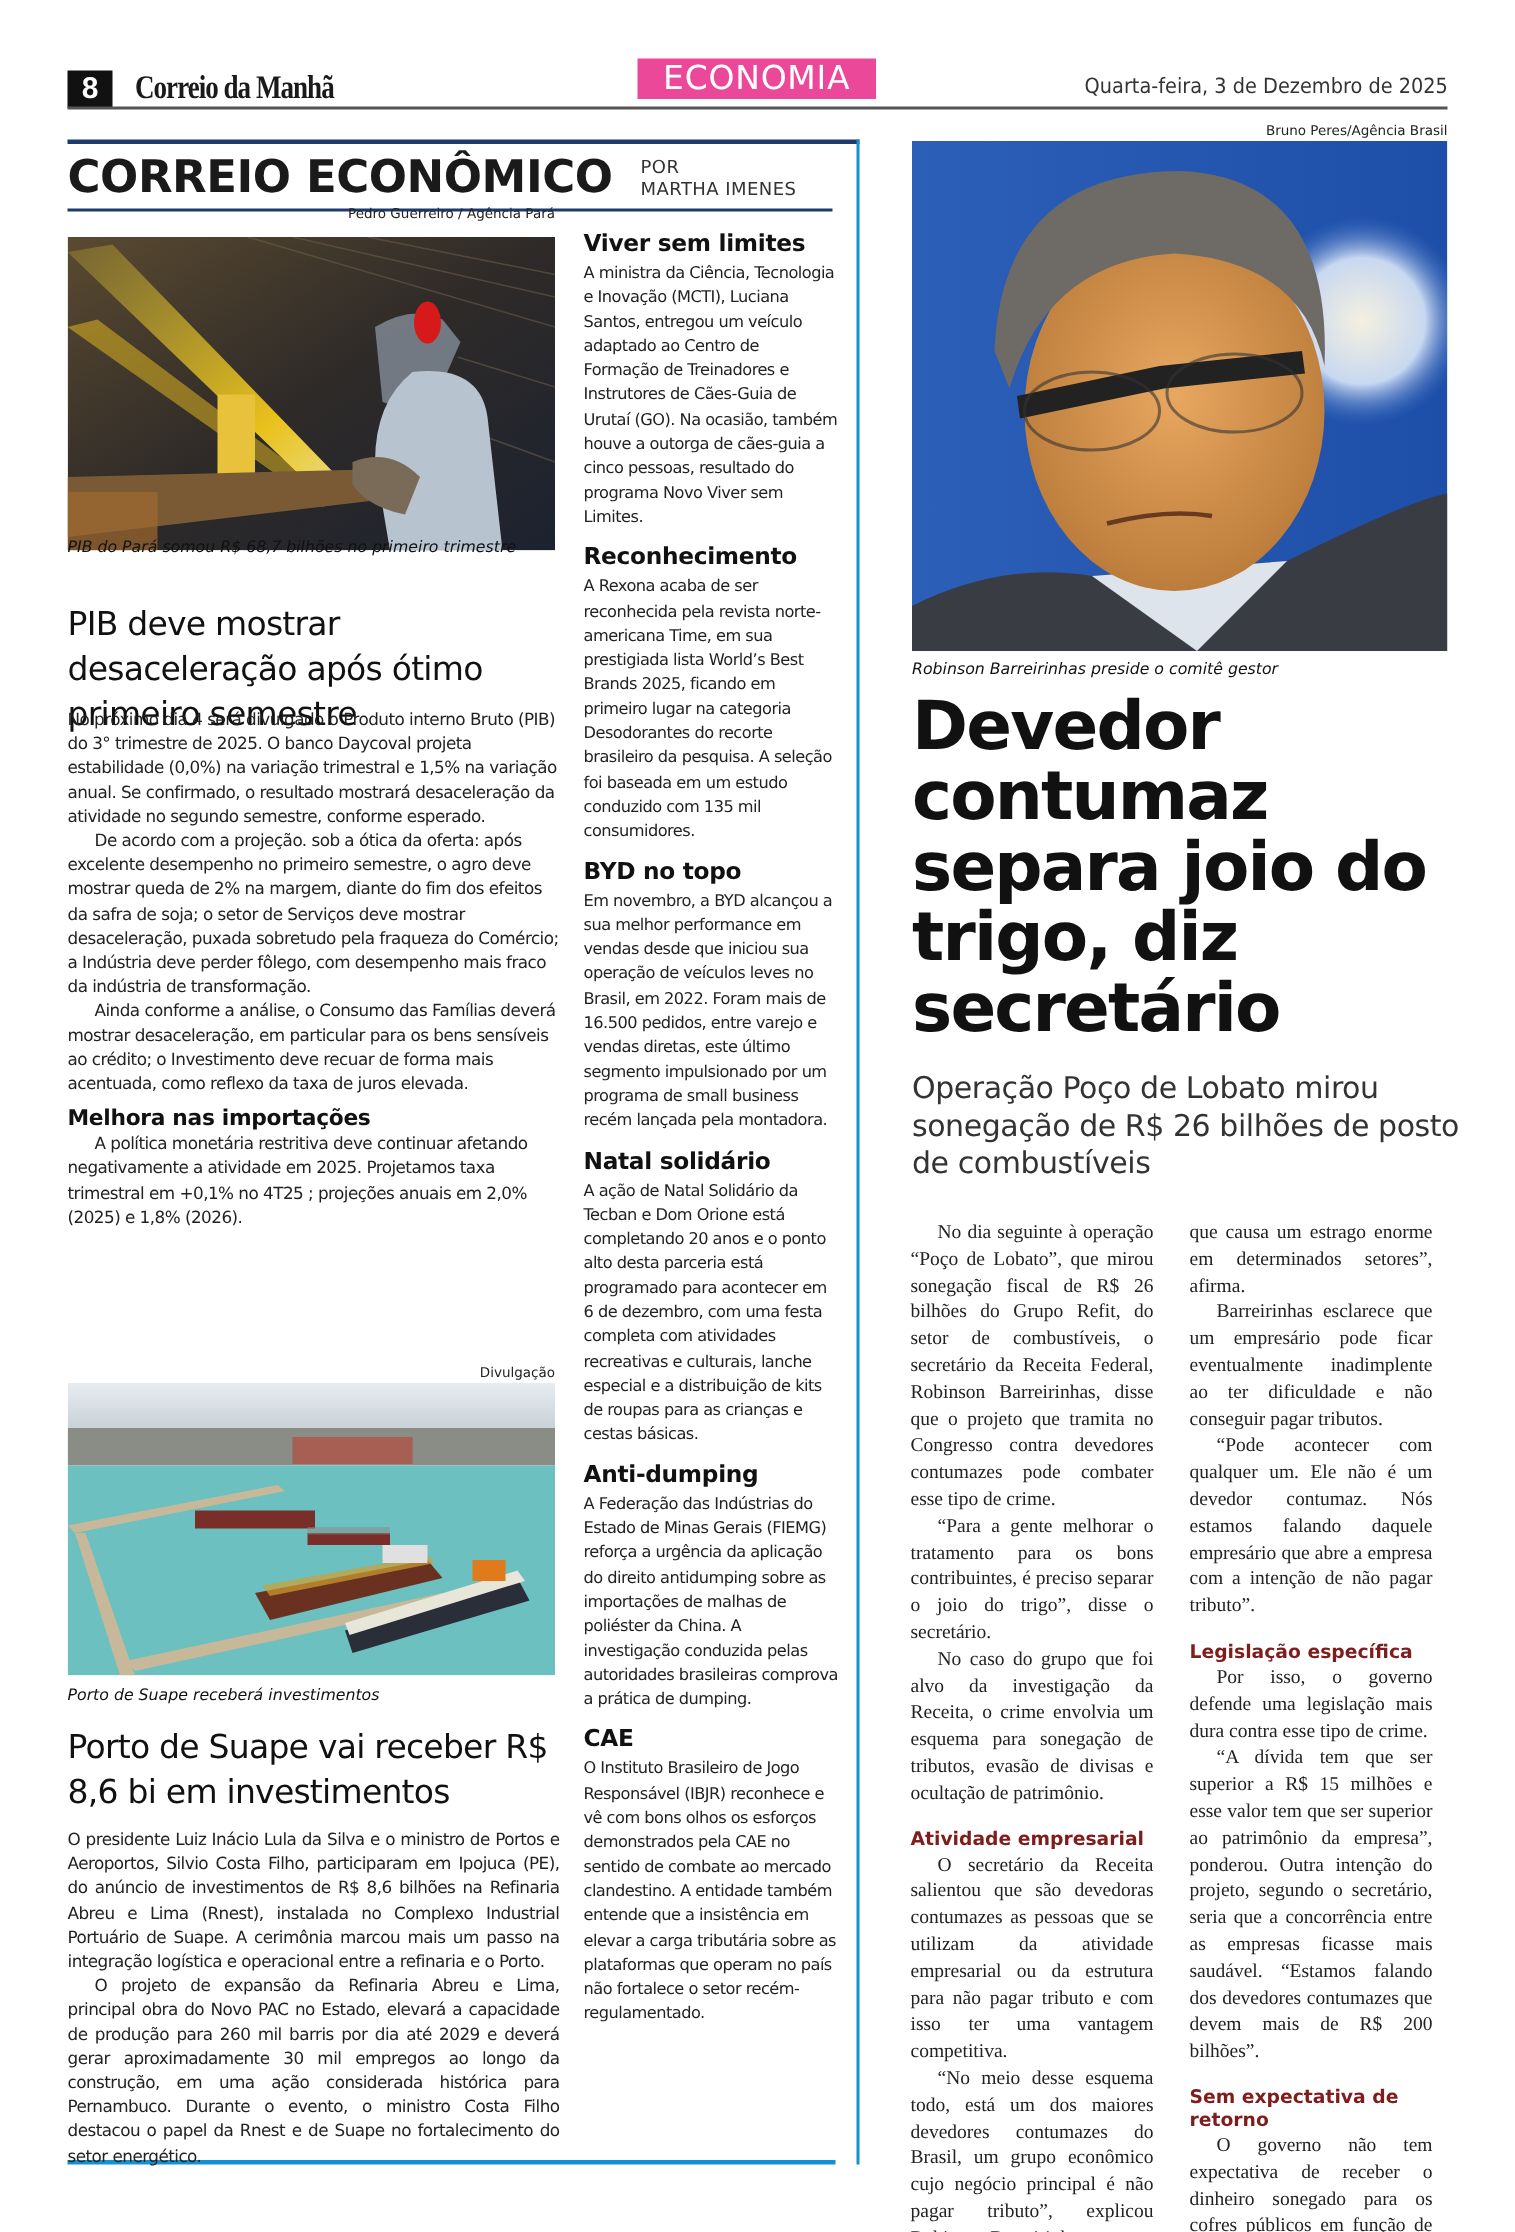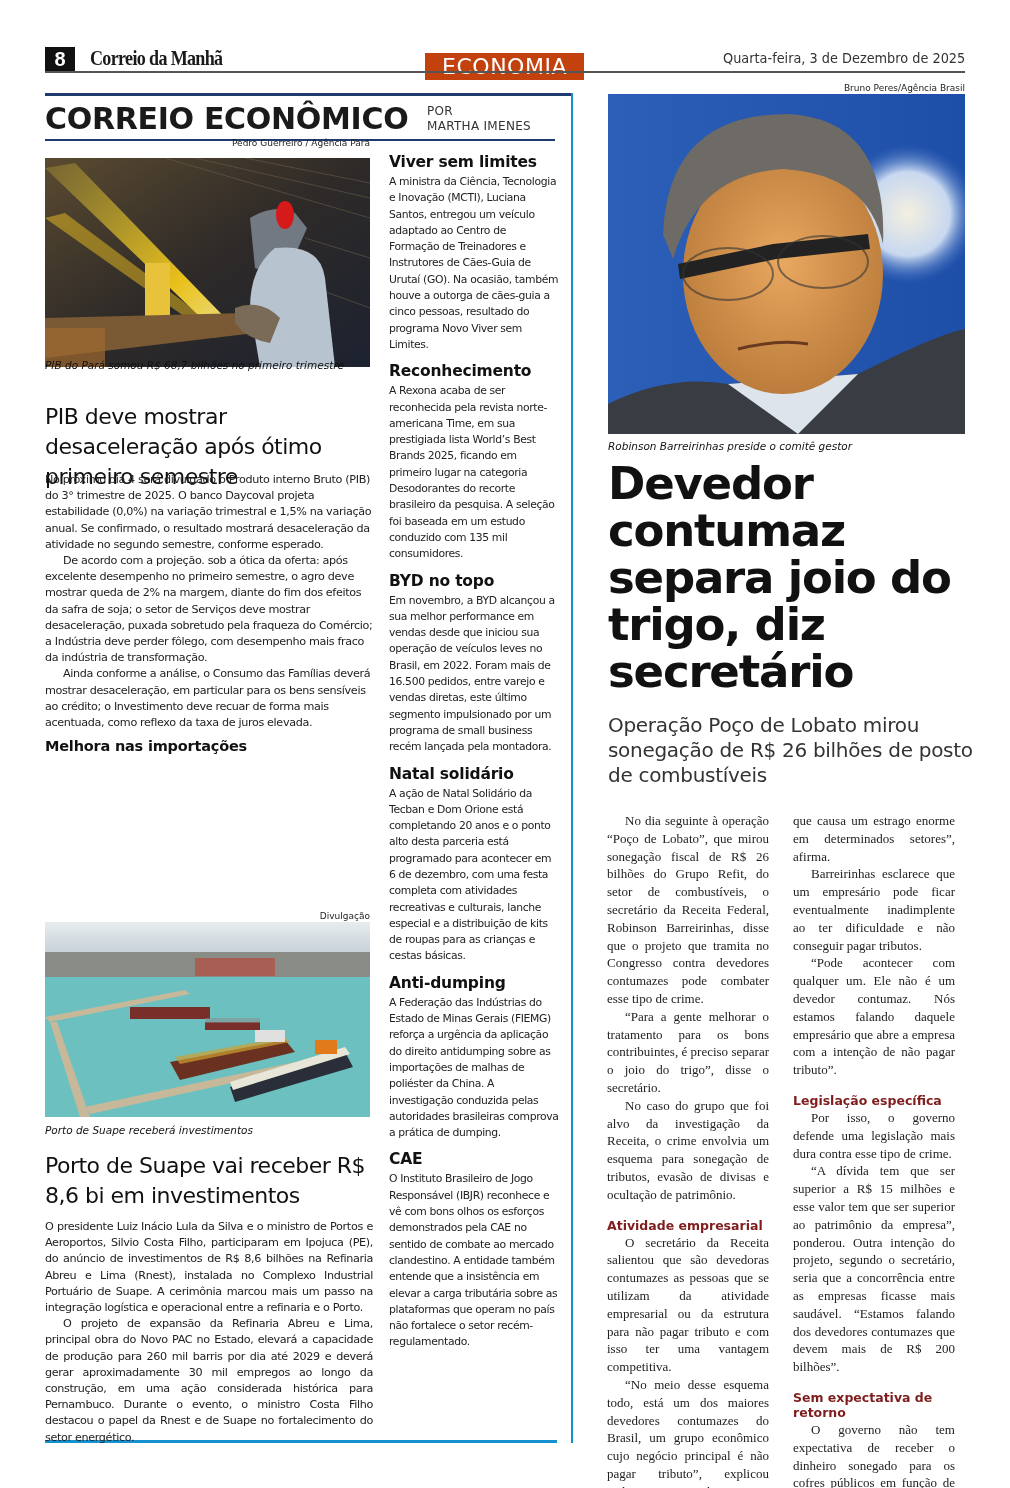--- a/index.html
+++ b/index.html
@@ -2,21 +2,21 @@
 <html><head>
 <meta charset="utf-8">
 <style>
   html, body { margin:0; padding:0; background:#fff; }
   body { width:1010px; height:1488px; position:relative; overflow:hidden; font-family:"DejaVu Sans", sans-serif; color:#1a1a1a; }
   .abs { position:absolute; }
 
   
   .pg-num { left:45px; top:47px; width:30px; height:25px; background:#111; color:#fff; font:bold 20px "Liberation Sans", sans-serif; text-align:center; line-height:25px; }
   .paper-name { left:90px; top:45px; font:bold 22px "Liberation Serif", serif; letter-spacing:-0.8px; transform:scaleX(0.82); transform-origin:left top; }
-  .section-tag { left:425px; top:53px; width:159px; height:27px; background:#c2410c; color:#fff; font:22px "DejaVu Sans", sans-serif; text-align:center; line-height:28px; letter-spacing:0.5px; }
+  .section-tag { left:425px; top:39px; width:159px; height:27px; background:#ec4899; color:#fff; font:22px "DejaVu Sans", sans-serif; text-align:center; line-height:28px; letter-spacing:0.5px; }
   .date { right:45px; top:50px; font:14px "DejaVu Sans", sans-serif; color:#333; transform:scaleX(0.92); transform-origin:right top; }
   .head-rule { left:45px; top:71px; width:920px; height:2px; background:#555; }
 
   
   .col-box-top { left:45px; top:93px; width:528px; height:3px; background:#1f3a6e; }
   .col-box-right { left:571px; top:93px; width:2px; height:1350px; background:#1591d0; }
   .col-box-bottom { left:45px; top:1440px; width:512px; height:3px; background:#1591d0; }
   .col-title { left:45px; top:101px; font:bold 30px "DejaVu Sans", sans-serif; letter-spacing:-0.3px; white-space:nowrap; }
   .col-by { left:427px; top:104px; font:12px "DejaVu Sans", sans-serif; color:#333; line-height:15px; letter-spacing:0.3px; }
   .col-rule { left:45px; top:139px; width:510px; height:2px; background:#1f3a6e; }
@@ -100,20 +100,21 @@
   </svg>
 </div>
 <div class="abs caption" style="left:45px; top:359px;">PIB do Pará somou R$ 68,7 bilhões no primeiro trimestre</div>
 
 <div class="abs h-left" style="left:45px; top:402px; width:335px;">PIB deve mostrar desaceleração após ótimo primeiro semestre</div>
 <div class="abs body-sans" style="left:45px; top:472px; width:328px;">
   <p>No próximo dia 4 será divulgado o Produto interno Bruto (PIB) do 3° trimestre de 2025. O banco Daycoval projeta estabilidade (0,0%) na variação trimestral e 1,5% na variação anual. Se confirmado, o resultado mostrará desaceleração da atividade no segundo semestre, conforme esperado.</p>
   <p class="ind">De acordo com a projeção. sob a ótica da oferta: após excelente desempenho no primeiro semestre, o agro deve mostrar queda de 2% na margem, diante do fim dos efeitos da safra de soja; o setor de Serviços deve mostrar desaceleração, puxada sobretudo pela fraqueza do Comércio; a Indústria deve perder fôlego, com desempenho mais fraco da indústria de transformação.</p>
   <p class="ind">Ainda conforme a análise, o Consumo das Famílias deverá mostrar desaceleração, em particular para os bens sensíveis ao crédito; o Investimento deve recuar de forma mais acentuada, como reflexo da taxa de juros elevada.</p>
   <div class="sub-sans">Melhora nas importações</div>
+  <p class="ind">A política monetária restritiva deve continuar afetando negativamente a atividade em 2025. Projetamos taxa trimestral em +0,1% no 4T25 ; projeções anuais em 2,0% (2025) e 1,8% (2026).</p>
 </div>
 
 <div class="abs credit" style="left:45px; top:911px; width:325px;">Divulgação</div>
 <div class="abs photo" style="left:45px; top:922px; width:325px; height:195px;">
   <svg viewBox="0 0 325 195" preserveAspectRatio="none">
     <defs>
       <linearGradient id="sky" x1="0" y1="0" x2="0" y2="1">
         <stop offset="0" stop-color="#e8ecef"></stop>
           <stop offset="1" stop-color="#c8d2d8"></stop>
       </linearGradient>

